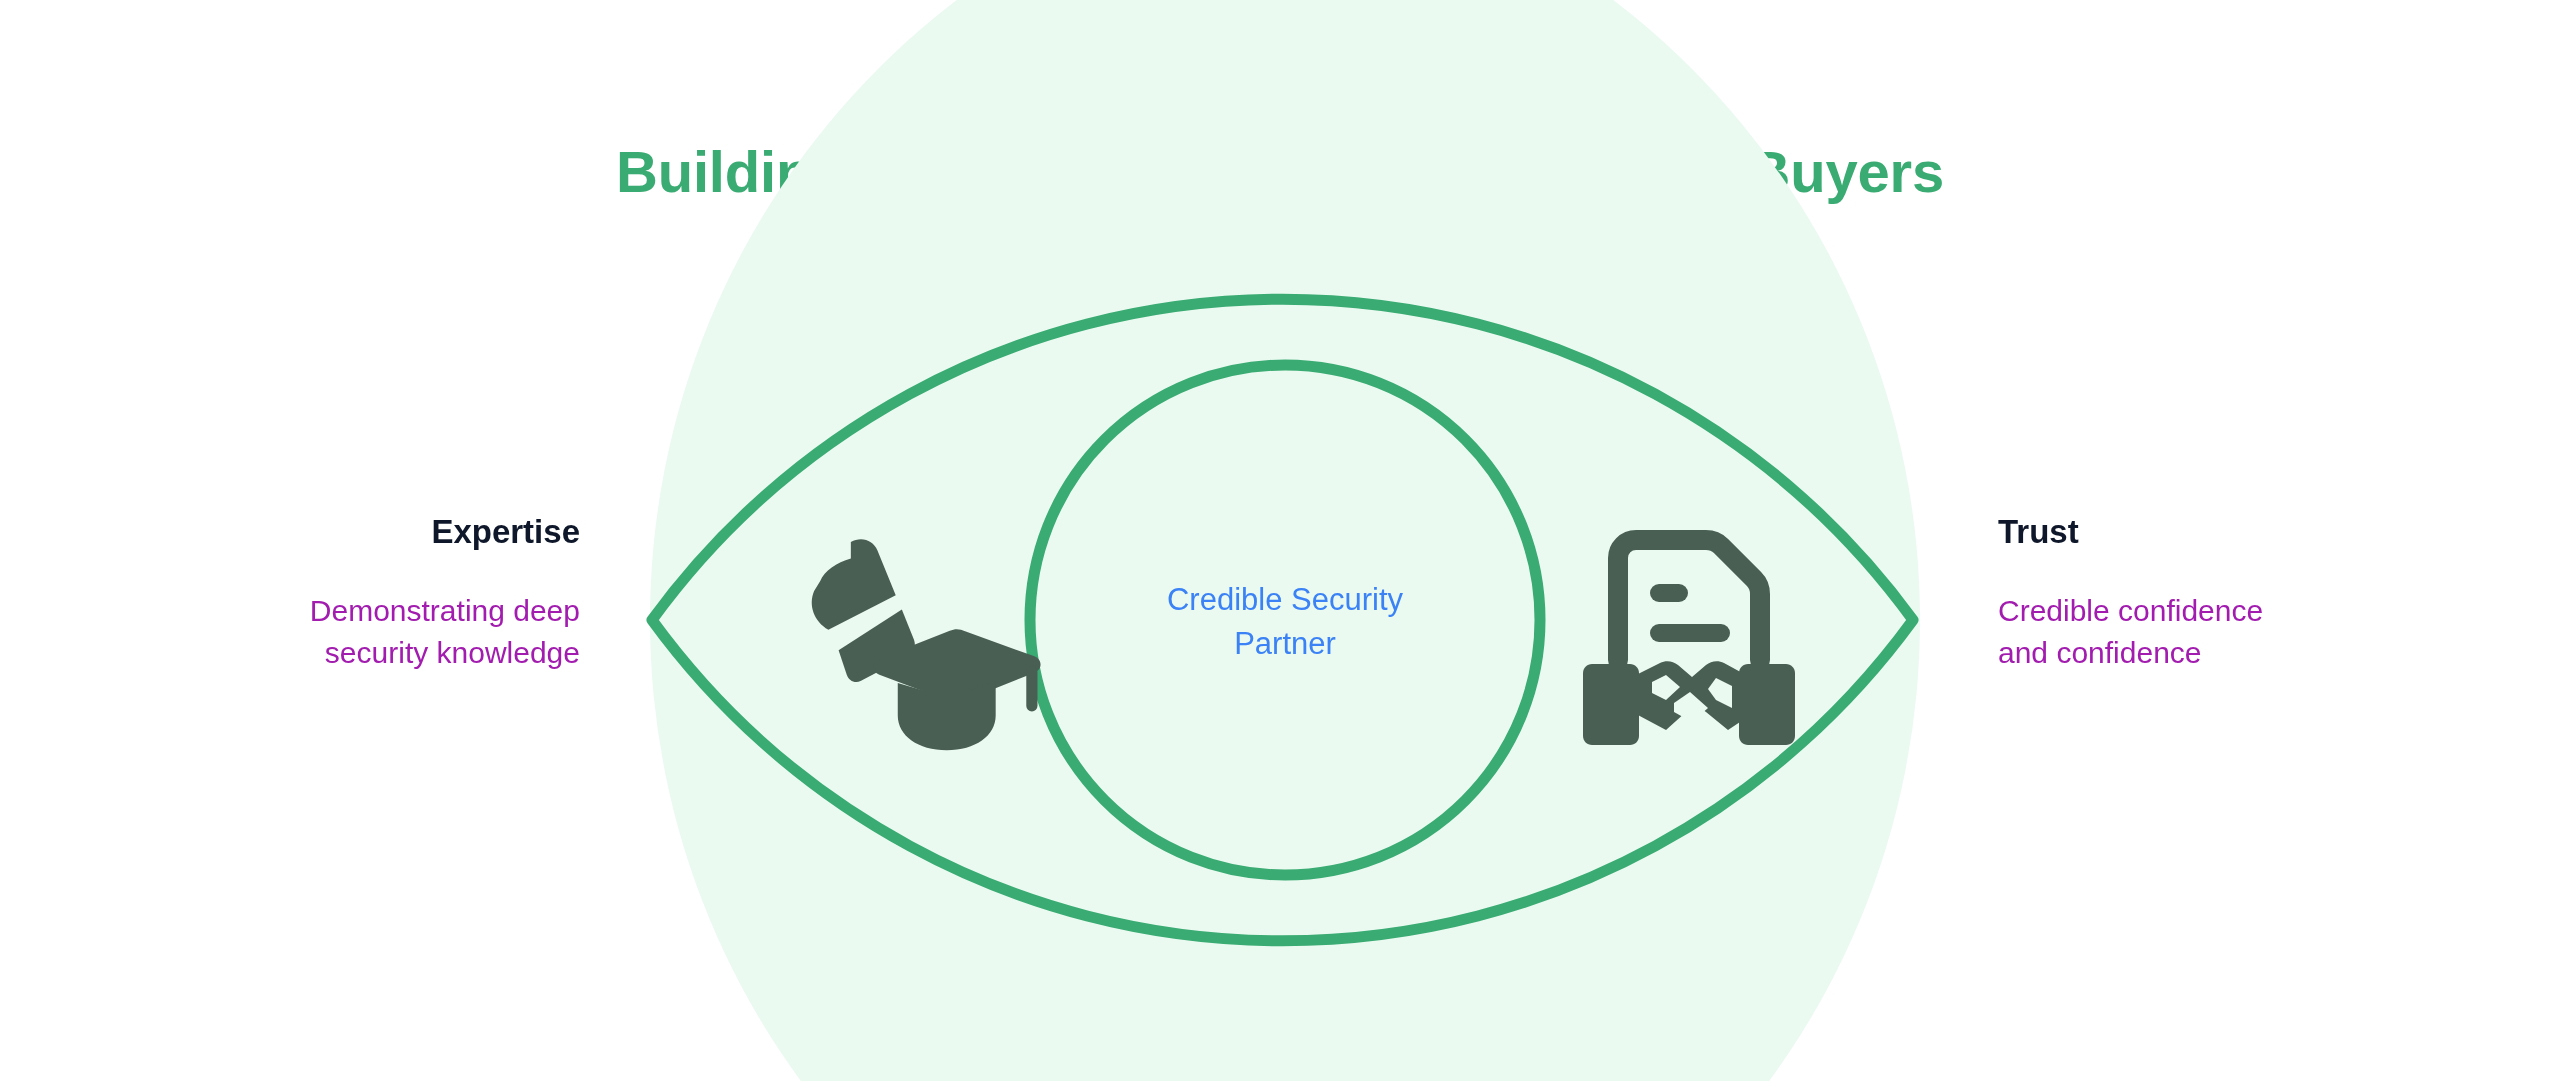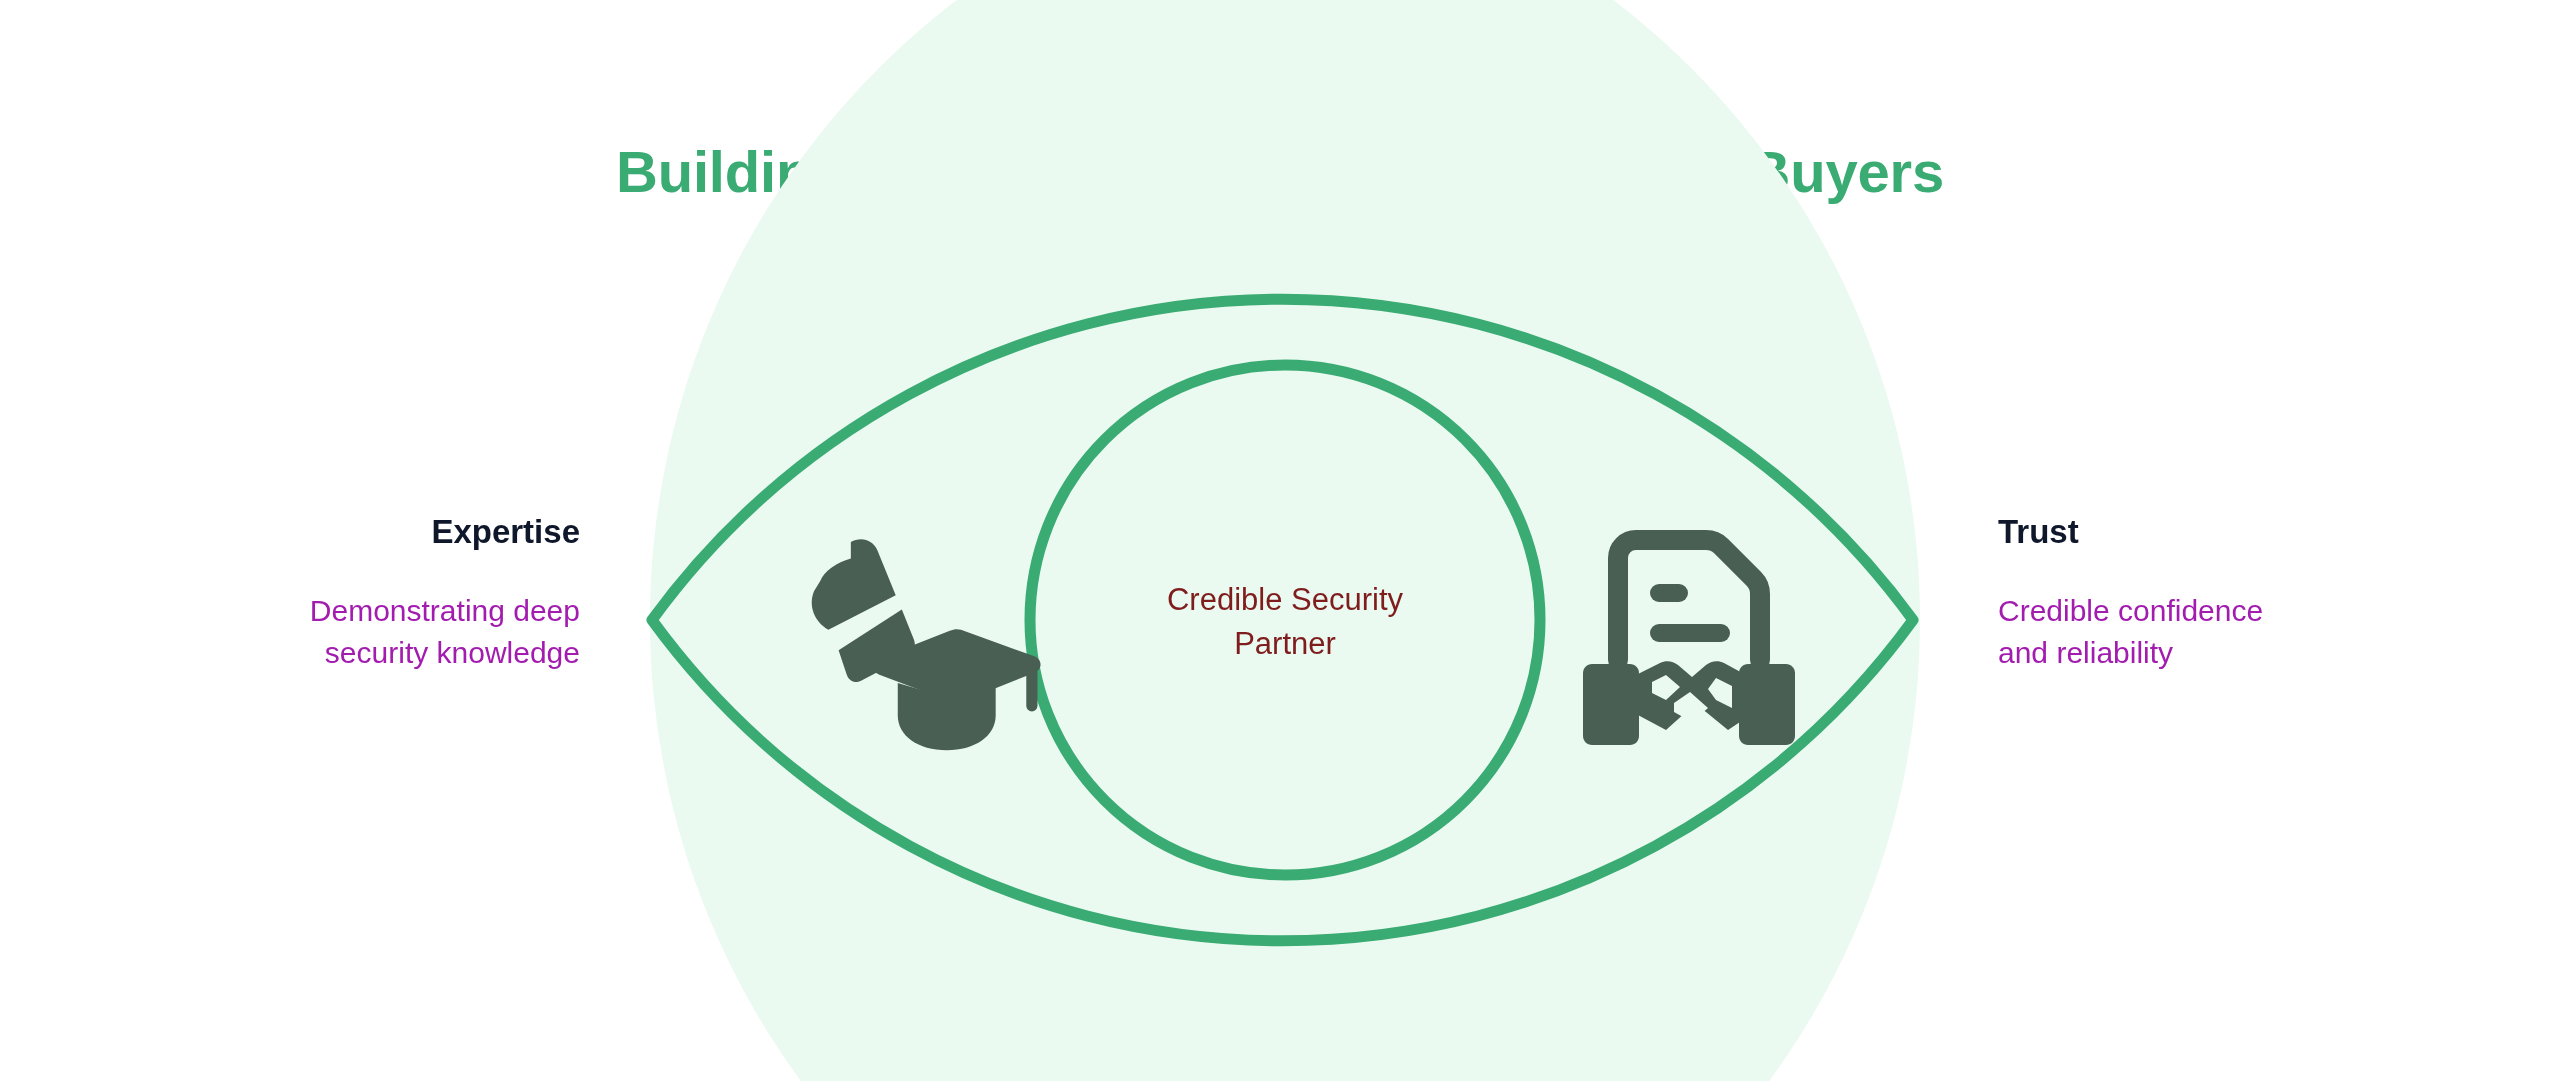--- a/index.html
+++ b/index.html
@@ -65,21 +65,21 @@
   }
 
   
   #center-label {
     position: absolute;
     left: 1035px;
     top: 578px;
     width: 500px;
     text-align: center;
     font-size: 31px;
-    color: #7f1d1d;
+    color: #3b82f6;
     line-height: 1.42;
   }
 
   .ln { display: block; }
 </style>
 </head>
 <body>
 
 <div id="stage">
 
@@ -225,17 +225,17 @@
     <div class="side-desc">
       <span class="ln">Demonstrating deep</span>
       <span class="ln">security knowledge</span>
     </div>
   </div>
 
   <div id="right-block" class="side-block">
     <div class="side-heading">Trust</div>
     <div class="side-desc">
       <span class="ln">Credible confidence</span>
-      <span class="ln">and reliability</span>
+      <span class="ln">and confidence</span>
     </div>
   </div>
 
 </div>
 
 </body></html>

